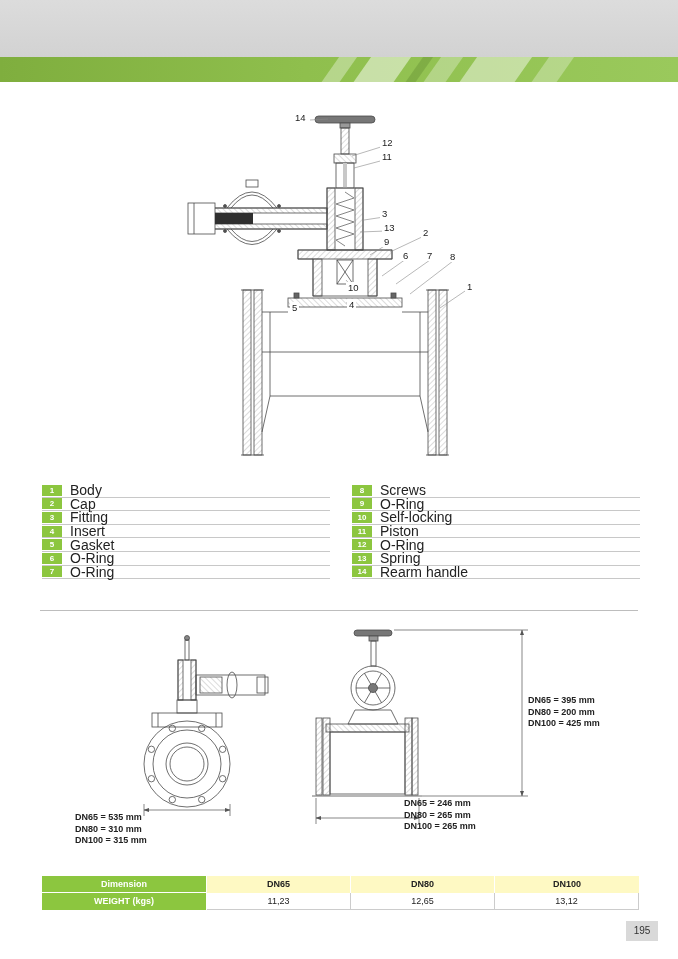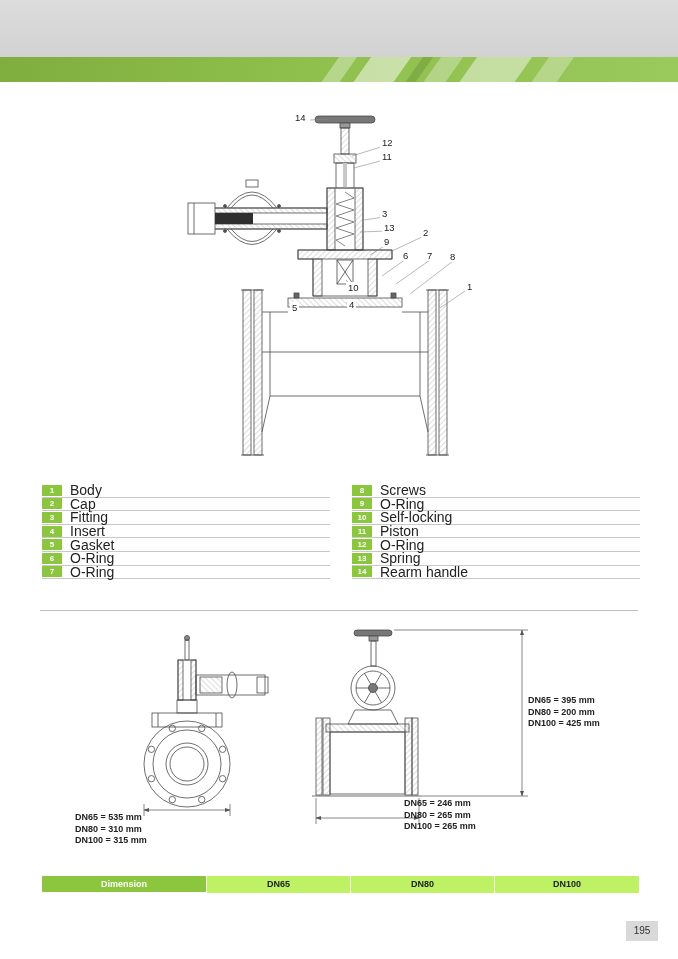--- a/index.html
+++ b/index.html
@@ -48,21 +48,21 @@
   .dim-left   { left:75px;  top:812px; }
   .dim-bottom { left:404px; top:798px; }
   .dim-height { left:528px; top:695px; }
 
   
   .wtable { position:absolute; left:42px; top:876px; width:597px; font-size:9px; }
   .wrow { display:flex; }
   .wcell { height:17px; line-height:17px; text-align:center; box-sizing:border-box; }
   .wc1 { width:165px; background:#8cc63f; color:#fff; font-weight:bold;
          border-right:1px solid #fff; }
-  .wch { width:144px; background:#bef264; color:#222; font-weight:bold;
+  .wch { width:144px; background:#fef9c3; color:#222; font-weight:bold;
          border-right:1px solid #fff; }
   .wch:last-child { border-right:none; }
   .wcv { width:144px; background:#fff; color:#222;
          border-right:1px solid #ccc; border-bottom:1px solid #ccc; }
   .wrow.head .wc1 { border-bottom:1px solid #fff; }
 
   .pagenum { position:absolute; left:626px; top:921px; width:32px; height:20px;
              line-height:20px; text-align:center; background:#d9d9d9;
              font-size:10px; color:#333; }
 </style>
@@ -335,17 +335,23 @@
     <div>DN100 = 425 mm</div>
   </div>
 
   <div class="wtable">
     <div class="wrow head">
       <div class="wcell wc1">Dimension</div>
       <div class="wcell wch">DN65</div>
       <div class="wcell wch">DN80</div>
       <div class="wcell wch">DN100</div>
     </div>
+    <div class="wrow">
+      <div class="wcell wc1">WEIGHT (kgs)</div>
+      <div class="wcell wcv">11,23</div>
+      <div class="wcell wcv">12,65</div>
+      <div class="wcell wcv">13,12</div>
+    </div>
   </div>
 
   <div class="pagenum">195</div>
 
 </div>
 
 </body></html>

